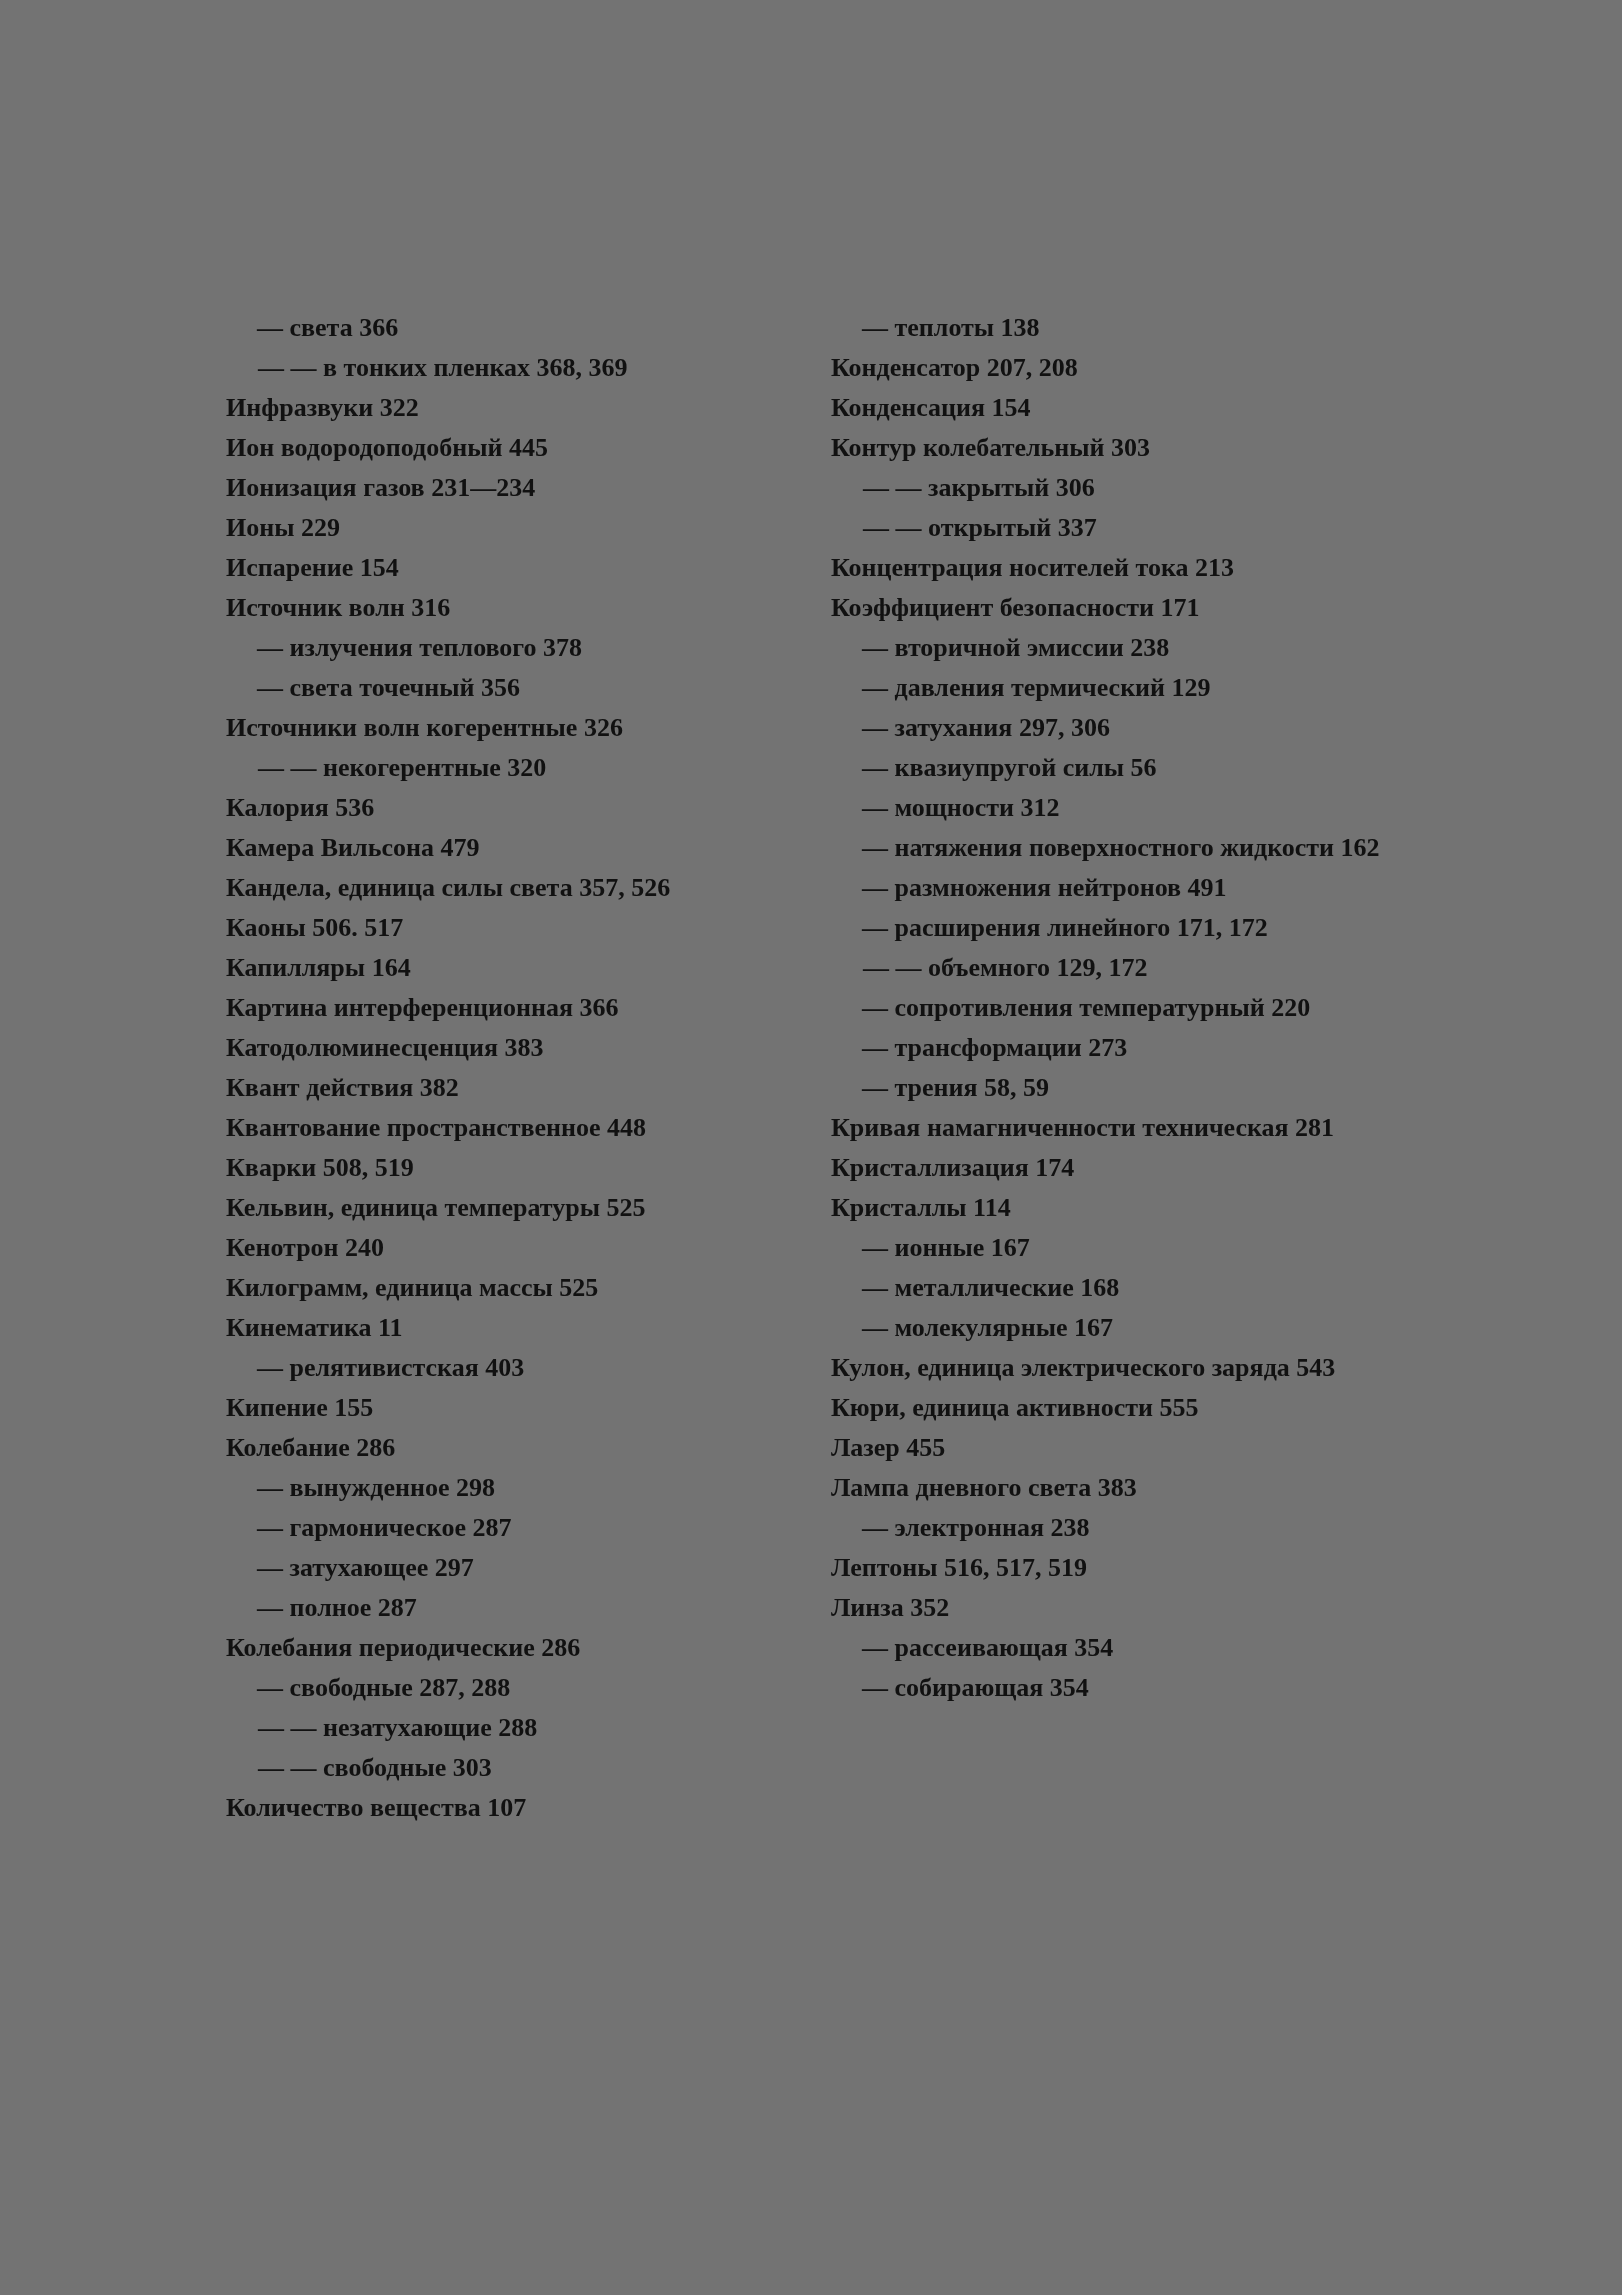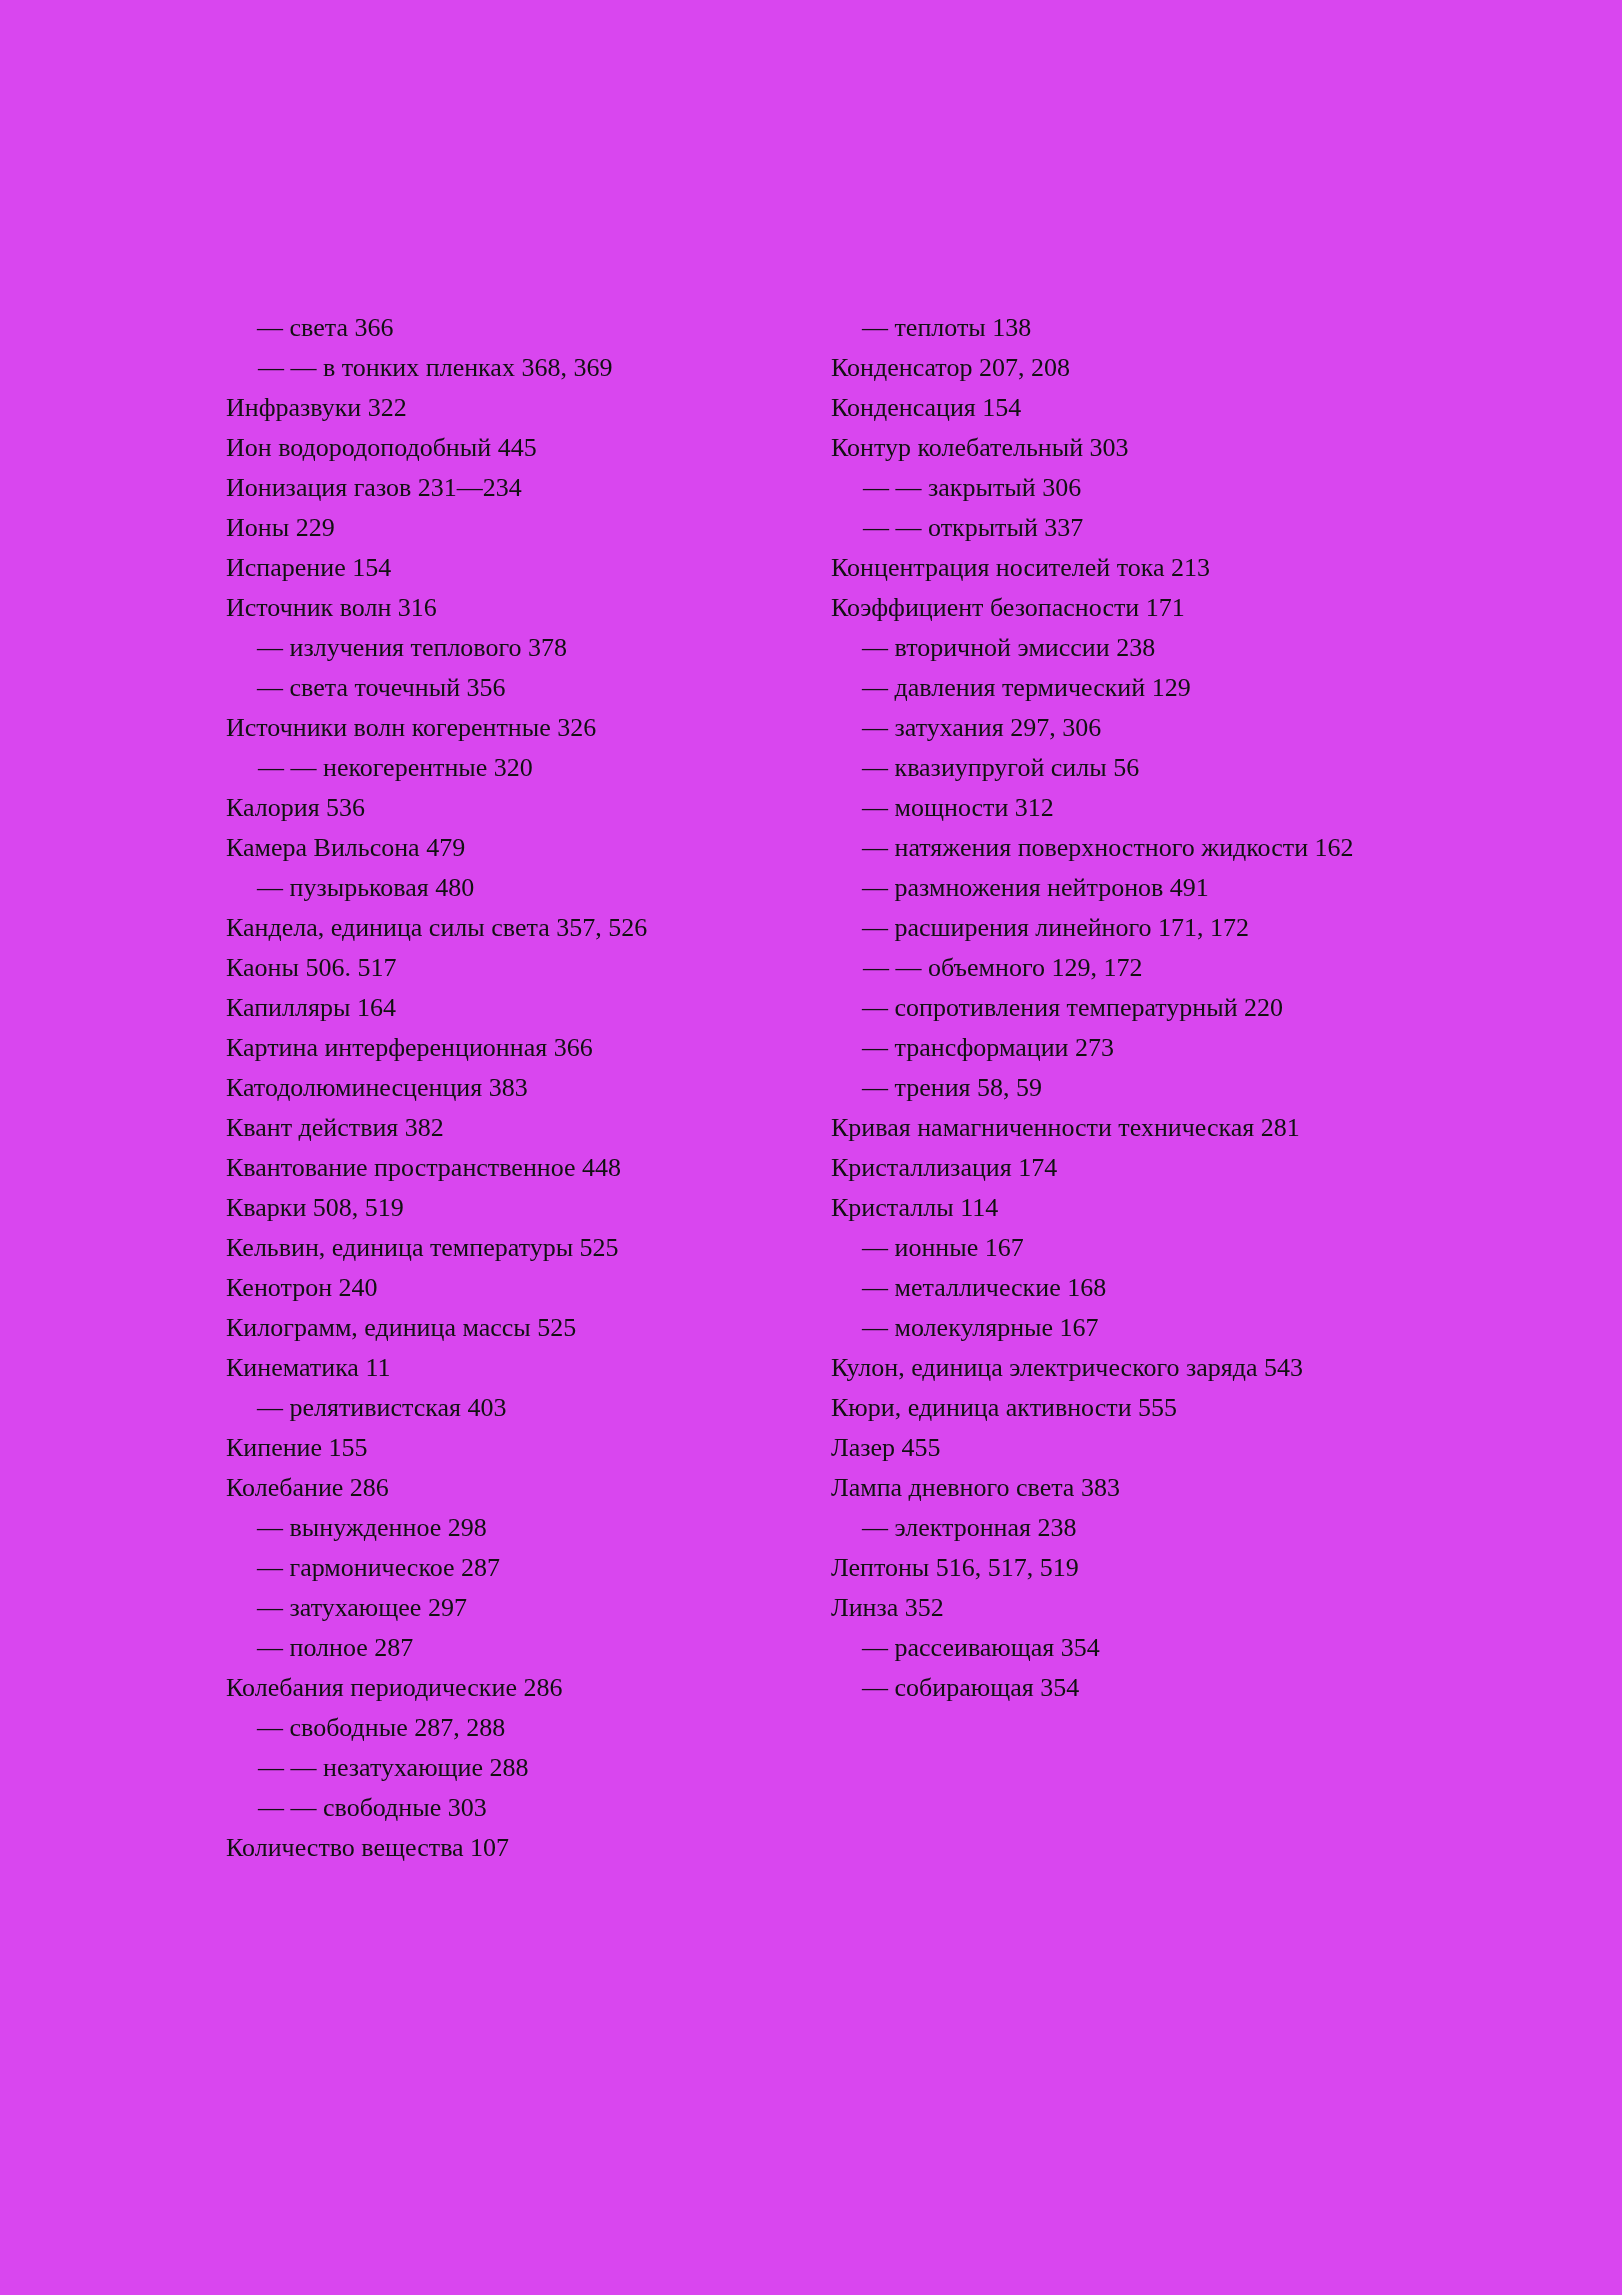--- a/index.html
+++ b/index.html
@@ -4,24 +4,25 @@
 <style>
   html, body {
     margin: 0;
     padding: 0;
     background: #ffffff;
   }
   .page {
     position: relative;
     width: 1622px;
     height: 2295px;
-    background: #d946ef;
+    background: #737373;
     box-sizing: border-box;
     font-family: "Liberation Serif", "DejaVu Serif", serif;
     color: #111111;
+    font-weight: bold;
   }
   .index-area {
     position: absolute;
     left: 226px;
     top: 308px;
     width: 1171px;
     display: flex;
     flex-direction: row;
     gap: 39px;
   }
@@ -66,21 +67,20 @@
         <div class="entry lvl0">Ионизация газов 231—234</div>
         <div class="entry lvl0">Ионы 229</div>
         <div class="entry lvl0">Испарение 154</div>
         <div class="entry lvl0">Источник волн 316</div>
         <div class="entry lvl1">— излучения теплового 378</div>
         <div class="entry lvl1">— света точечный 356</div>
         <div class="entry lvl0">Источники волн когерентные 326</div>
         <div class="entry lvl2">— — некогерентные 320</div>
         <div class="entry lvl0">Калория 536</div>
         <div class="entry lvl0">Камера Вильсона 479</div>
-        <div class="entry lvl1">— пузырьковая 480</div>
         <div class="entry lvl0">Кандела, единица силы света 357, 526</div>
         <div class="entry lvl0">Каоны 506. 517</div>
         <div class="entry lvl0">Капилляры 164</div>
         <div class="entry lvl0">Картина интерференционная 366</div>
         <div class="entry lvl0">Катодолюминесценция 383</div>
         <div class="entry lvl0">Квант действия 382</div>
         <div class="entry lvl0">Квантование пространственное 448</div>
         <div class="entry lvl0">Кварки 508, 519</div>
         <div class="entry lvl0">Кельвин, единица температуры 525</div>
         <div class="entry lvl0">Кенотрон 240</div>

